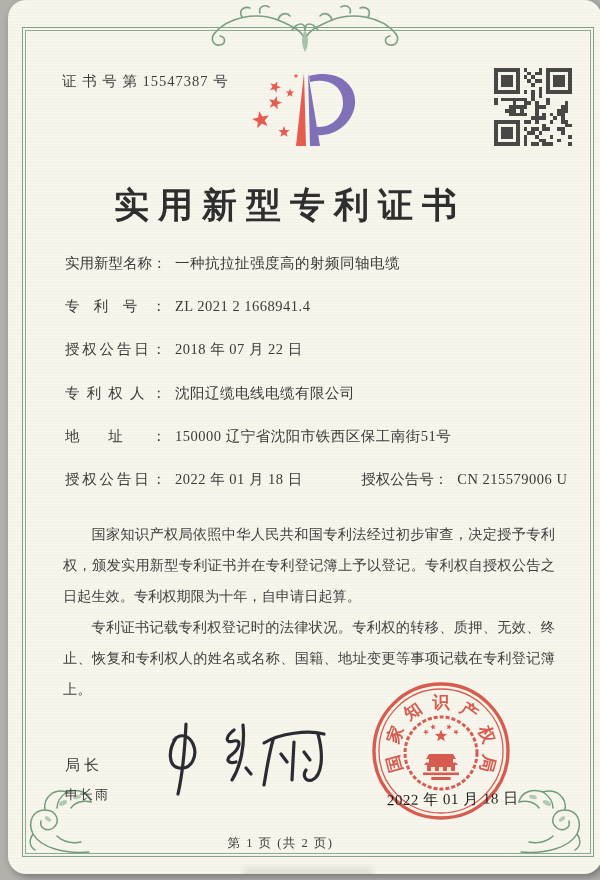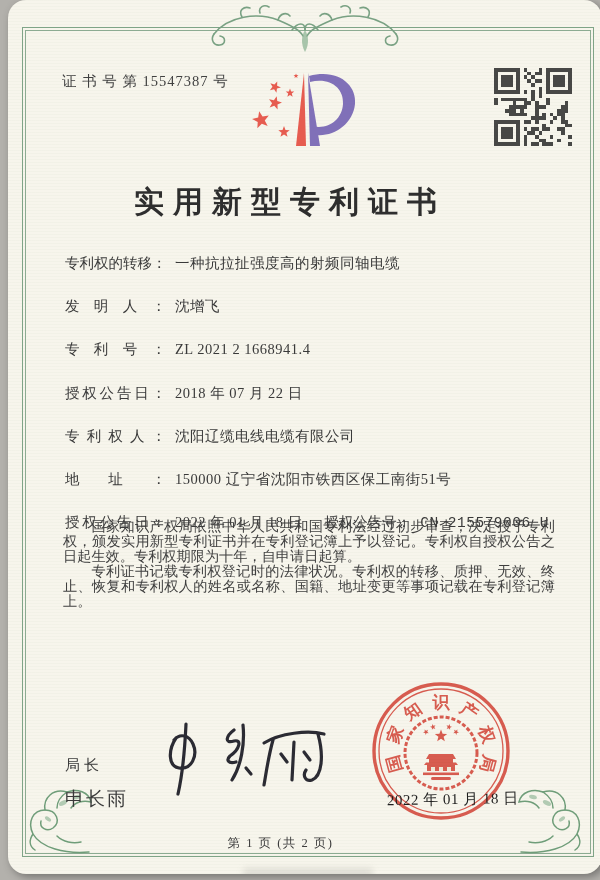--- a/index.html
+++ b/index.html
@@ -23,35 +23,35 @@
   }
   .frame::after{
     content:"";position:absolute;inset:2px;border:1px solid #8cab92;
   }
   .cert-no{
     position:absolute;left:54px;top:72px;
     font-size:14.5px;letter-spacing:1px;color:#414141;
   }
   .title{
     position:absolute;left:0;top:182px;width:564px;text-align:center;
-    font-size:30px;font-weight:600;letter-spacing:9px;color:#2e2e2e;
+    font-size:35px;font-weight:600;letter-spacing:9px;color:#2e2e2e;
   }
   .fields{position:absolute;left:57px;top:254px;width:505px;}
   .frow{margin-bottom:24.2px;font-size:14.5px;color:#3a3a3a;white-space:nowrap;}
   .flabel{display:inline-block;width:101px;text-align:justify;text-align-last:justify;}
   .fvalue{margin-left:9px;letter-spacing:.5px;}
-  .grant-b{margin-left:18px;font-family:Liberation Mono, monospace;}
+  .grant-b{margin-left:55px;}
   .paras{
     position:absolute;left:55px;top:519px;width:492px;
-    font-size:14.2px;line-height:15px;color:#3f3f3f;text-align:justify;
+    font-size:14.2px;line-height:31px;color:#3f3f3f;text-align:justify;
   }
   .paras p{margin:0;text-indent:2em;}
   .signer{position:absolute;left:57px;top:744px;color:#3a3a3a;margin-top:12px;}
   .signer-title{font-size:15px;letter-spacing:4px;}
-  .signer-name{font-size:19px;letter-spacing:2px;margin-top:11px;}
+  .signer-name{font-size:13px;letter-spacing:2px;margin-top:11px;}
   .signature{position:absolute;left:148px;top:718px;width:180px;height:88px;}
   .seal{
     position:absolute;left:362px;top:680px;width:142px;height:142px;
     mix-blend-mode:multiply;opacity:.92;
   }
   .seal svg{position:absolute;left:0;top:0;}
   .seal-char{
     position:absolute;font-size:17px;font-weight:bold;color:#dd5247;
     transform-origin:center;white-space:pre;
   }
@@ -256,24 +256,21 @@
         <rect x="14" y="20" width="1" height="1"></rect>
         <rect x="15" y="20" width="1" height="1"></rect>
         <rect x="20" y="20" width="1" height="1"></rect>
       </g>
   </svg>
 
   <div class="title">实用新型专利证书</div>
 
   <div class="fields">
     <div class="frow">
-      <span class="flabel">专利权的转移：</span><span class="fvalue">一种抗拉扯强度高的射频同轴电缆</span>
-    </div>
-    <div class="frow">
-      <span class="flabel">发明人：</span><span class="fvalue">沈增飞</span>
+      <span class="flabel">实用新型名称：</span><span class="fvalue">一种抗拉扯强度高的射频同轴电缆</span>
     </div>
     <div class="frow">
       <span class="flabel">专利号：</span><span class="fvalue">ZL 2021 2 1668941.4</span>
     </div>
     <div class="frow">
       <span class="flabel">授权公告日：</span><span class="fvalue">2018 年 07 月 22 日</span>
     </div>
     <div class="frow">
       <span class="flabel">专利权人：</span><span class="fvalue">沈阳辽缆电线电缆有限公司</span>
     </div>

